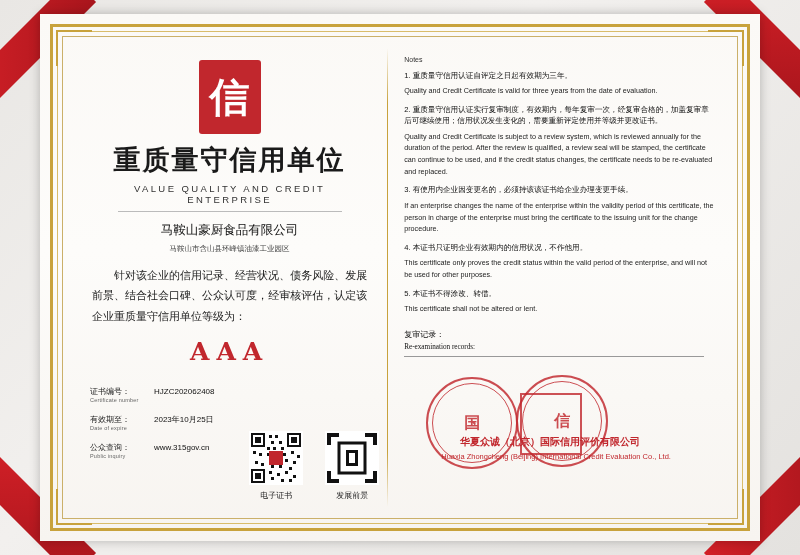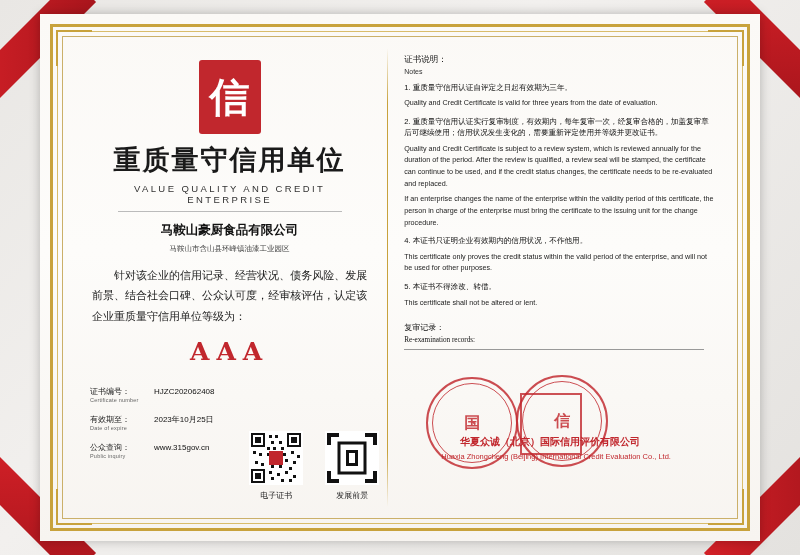--- a/index.html
+++ b/index.html
@@ -60,21 +60,21 @@
   .title-cn{
     text-align:center;font-family:"DejaVu Serif",serif;font-weight:bold;
     font-size:27px;color:#1a1a1a;letter-spacing:2px;margin-top:2px;
   }
   .title-en{
     text-align:center;font-size:9.5px;letter-spacing:2.4px;color:#333;
     margin-top:5px;padding-bottom:6px;
     border-bottom:1px solid #bbb;width:78%;margin-left:auto;margin-right:auto;
   }
   .company{
-    text-align:center;font-size:12.5px;color:#111;margin-top:10px;font-weight:bold;
+    text-align:center;font-size:12.5px;color:#111;margin-top:10px;font-weight:normal;
     font-family:"DejaVu Serif",serif;
   }
   .address{text-align:center;font-size:7.5px;color:#444;margin-top:5px;}
   .para{
     font-size:11px;color:#1b1b1b;line-height:1.85;margin-top:12px;
     text-align:justify;padding:0 6px;font-family:"DejaVu Serif",serif;
   }
   .para .indent{display:inline-block;width:22px;}
   .grade{
     text-align:center;color:#c1272d;font-family:"DejaVu Serif",serif;
@@ -263,30 +263,30 @@
             </div>
             <div class="code-cap">发展前景</div>
           </div>
         </div>
       </div>
 
       <div class="divider"></div>
 
       <div class="right">
         <div class="notes-head">
-          <div>证书说明：</div>
           <div class="en">Notes</div>
         </div>
 
         <div class="note-cn">1. 重质量守信用认证自评定之日起有效期为三年。</div>
         <div class="note-en">Quality and Credit Certificate is valid for three years from the date of evaluation.</div>
 
         <div class="note-cn">2. 重质量守信用认证实行复审制度，有效期内，每年复审一次，经复审合格的，加盖复审章后可继续使用；信用状况发生变化的，需要重新评定使用并等级并更改证书。</div>
         <div class="note-en">Quality and Credit Certificate is subject to a review system, which is reviewed annually for the duration of the period. After the review is qualified, a review seal will be stamped, the certificate can continue to be used, and if the credit status changes, the certificate needs to be re-evaluated and replaced.</div>
 
+        <div class="note-cn">3. 有使用内企业因变更名的，必须持该该证书给企业办理变更手续。</div>
         <div class="note-en">If an enterprise changes the name of the enterprise within the validity period of this certificate, the person in charge of the enterprise must bring the certificate to the issuing unit for the change procedure.</div>
 
         <div class="note-cn">4. 本证书只证明企业有效期内的信用状况，不作他用。</div>
         <div class="note-en">This certificate only proves the credit status within the valid period of the enterprise, and will not be used for other purposes.</div>
 
         <div class="note-cn">5. 本证书不得涂改、转借。</div>
         <div class="note-en">This certificate shall not be altered or lent.</div>
 
         <div class="reexam">
           <div>复审记录：</div>

